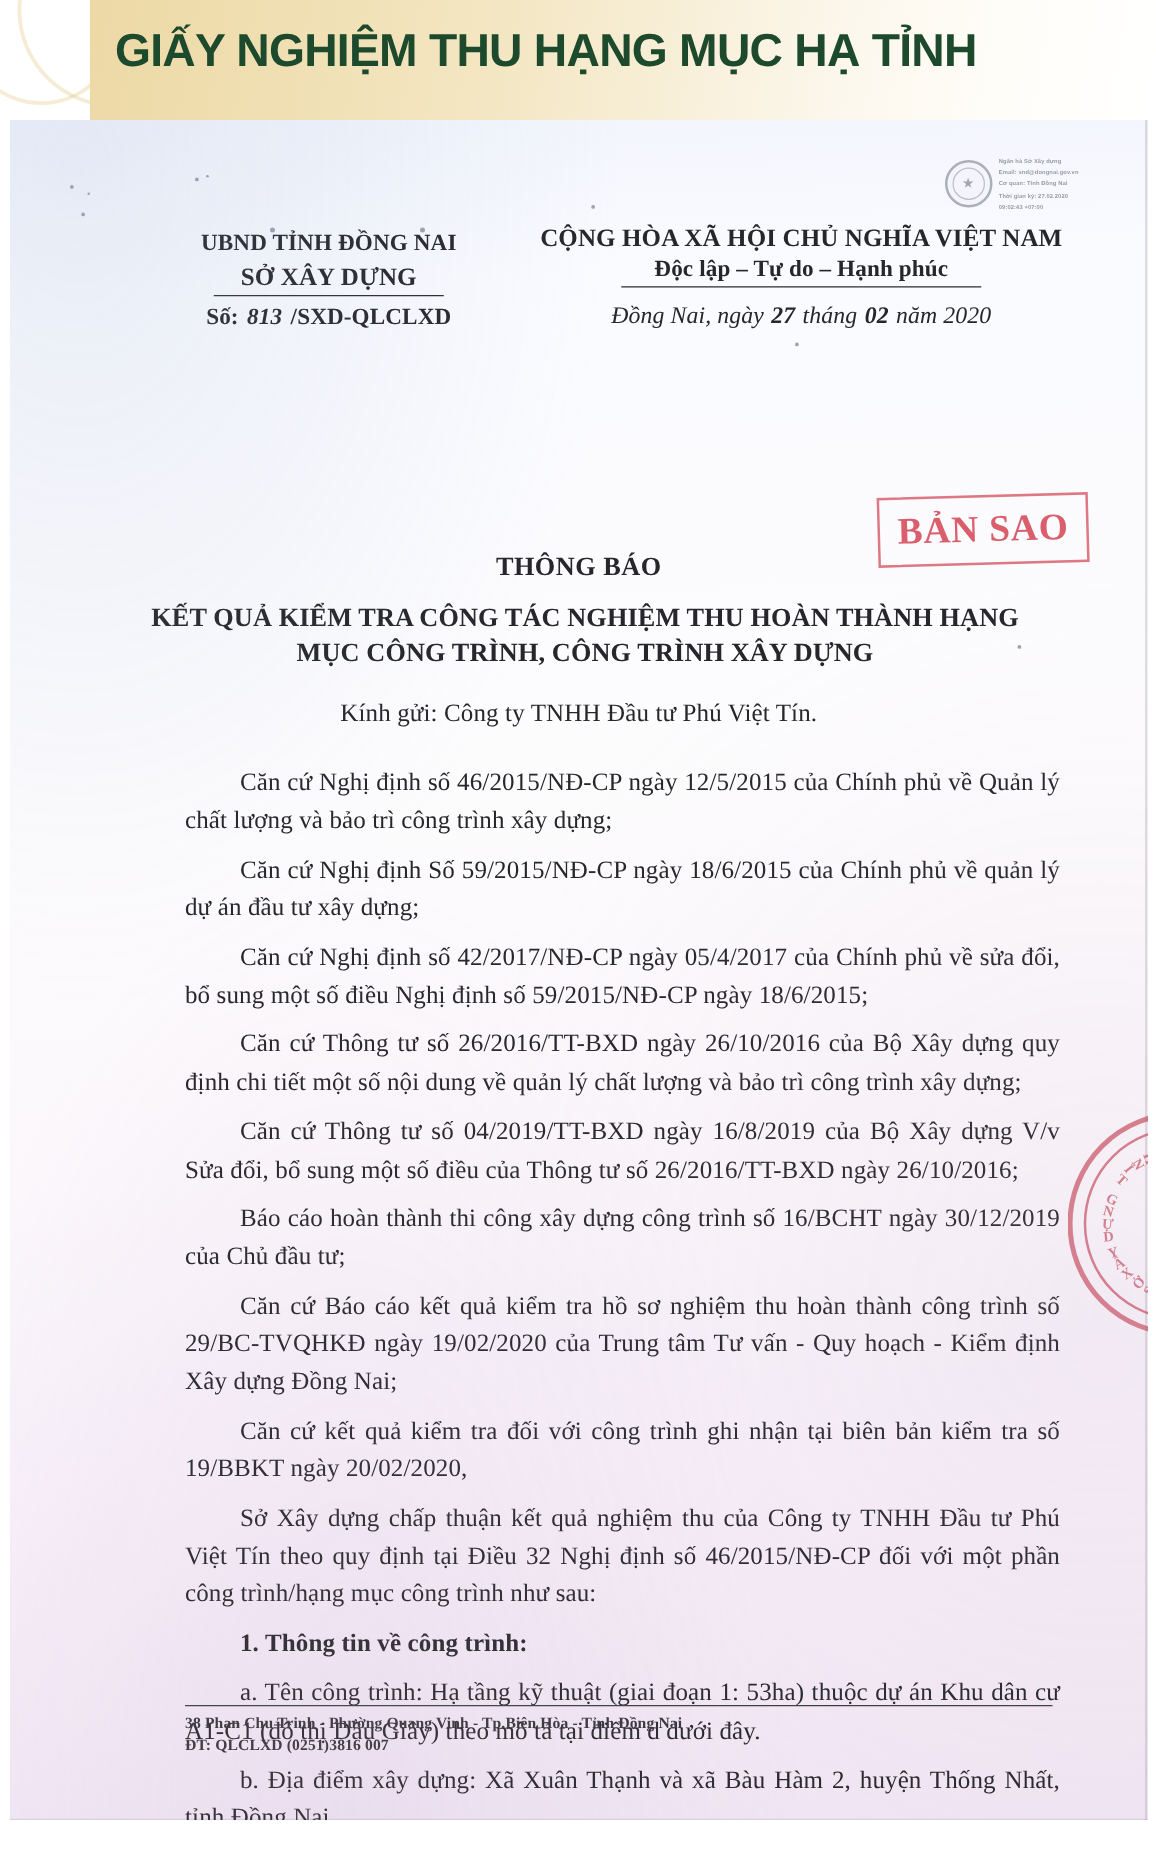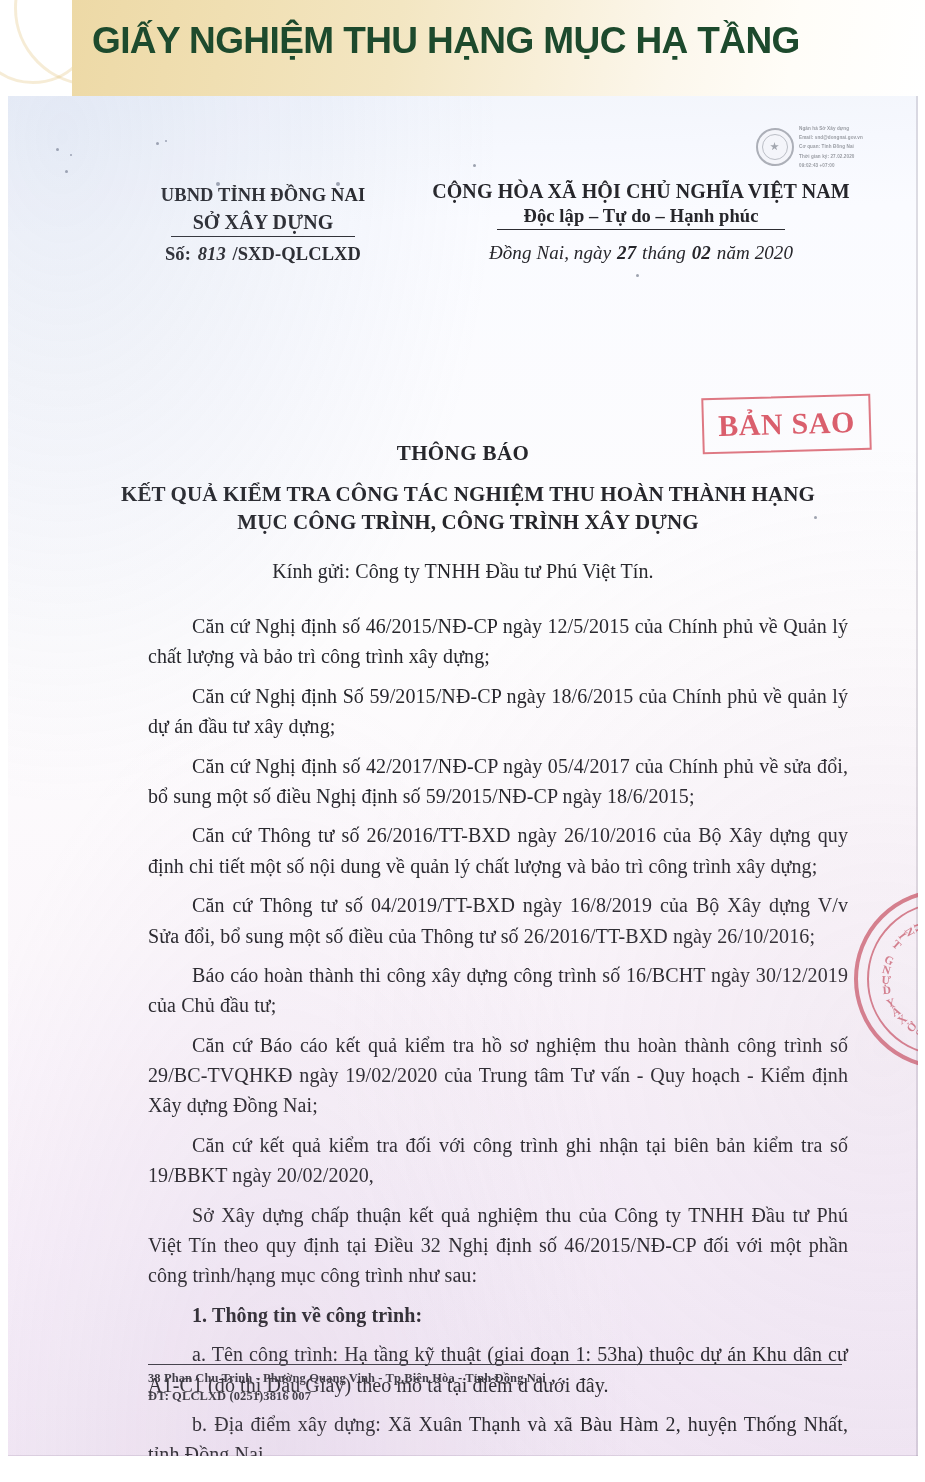--- a/index.html
+++ b/index.html
@@ -375,21 +375,21 @@
   <div class="wm-ring" style="left:14px; top:-70px; width:150px; height:150px;"></div>
   <div class="wm-ring" style="left:604px; top:-58px; width:130px; height:130px;"></div>
   <div class="wm-ring" style="left:830px; top:-64px; width:140px; height:140px;"></div>
   <div class="wm-arc" style="left:12px;  top:1412px; width:120px; height:120px;"></div>
   <div class="wm-arc" style="left:300px; top:1412px; width:120px; height:120px;"></div>
   <div class="wm-arc" style="left:604px; top:1412px; width:120px; height:120px;"></div>
   <div class="wm-arc" style="left:836px; top:1412px; width:120px; height:120px;"></div>
 </div>
 
 <div class="banner">
-  <div class="banner-title">GIẤY NGHIỆM THU HẠNG MỤC HẠ TẦNG</div>
+  <div class="banner-title">GIẤY NGHIỆM THU HẠNG MỤC HẠ TỈNH</div>
 </div>
 
 <div class="scan">
 
   <div class="speck" style="left:48px;  top:52px;  width:3px; height:3px;"></div>
   <div class="speck" style="left:62px;  top:58px;  width:2px; height:2px;"></div>
   <div class="speck" style="left:148px; top:46px;  width:3px; height:3px;"></div>
   <div class="speck" style="left:157px; top:44px;  width:2px; height:2px;"></div>
   <div class="speck" style="left:57px;  top:74px;  width:3px; height:3px;"></div>
   <div class="speck" style="left:208px; top:86px;  width:4px; height:4px;"></div>

